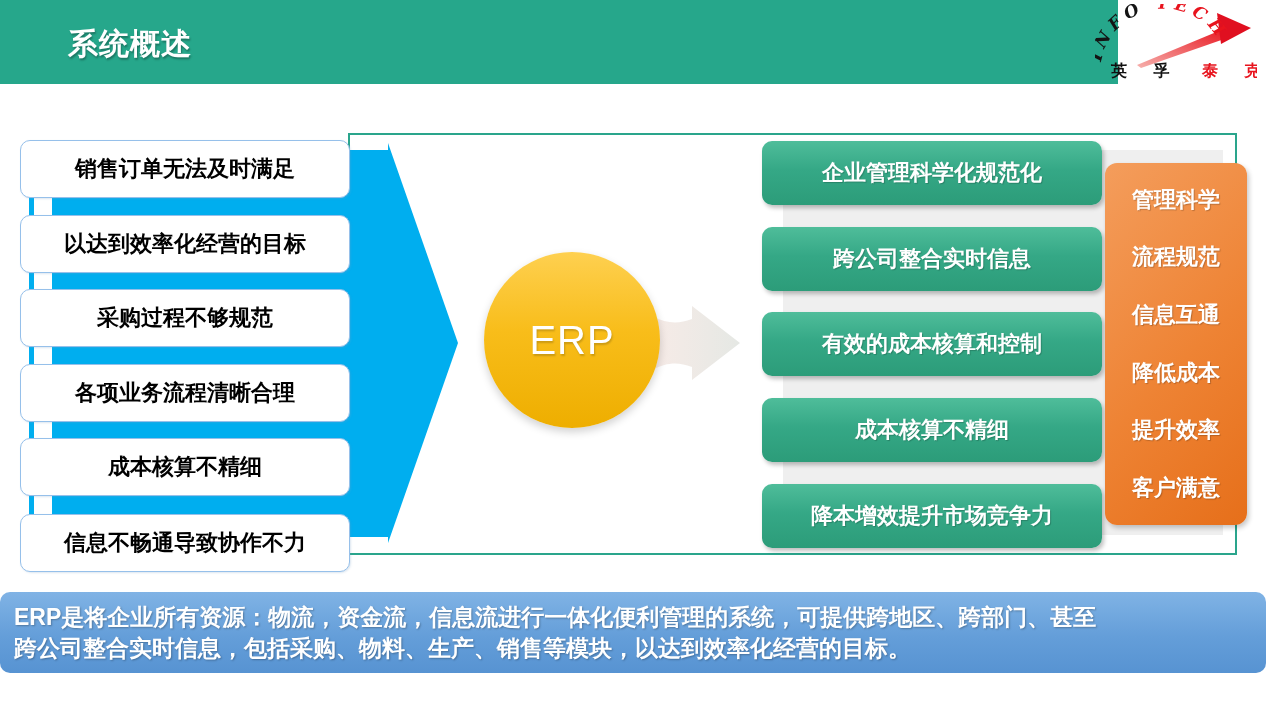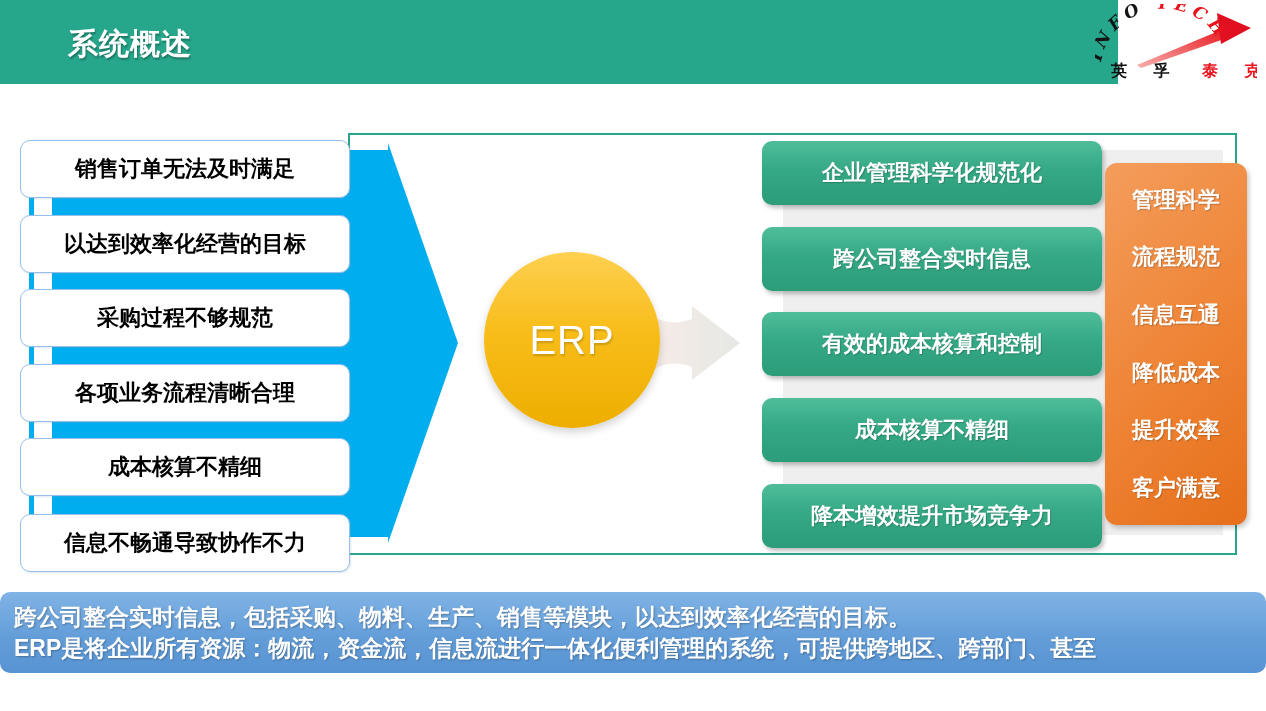--- a/index.html
+++ b/index.html
@@ -175,15 +175,15 @@
 <div class="tag-column">
   <div class="tag-item">管理科学</div>
   <div class="tag-item">流程规范</div>
   <div class="tag-item">信息互通</div>
   <div class="tag-item">降低成本</div>
   <div class="tag-item">提升效率</div>
   <div class="tag-item">客户满意</div>
 </div>
 
 <div class="footer-banner">
+  <div>ERP是将企业所有资源：物流，资金流，信息流进行一体化便利管理的系统，可提供跨地区、跨部门、甚至</div>
   <div>跨公司整合实时信息，包括采购、物料、生产、销售等模块，以达到效率化经营的目标。</div>
-  <div>ERP是将企业所有资源：物流，资金流，信息流进行一体化便利管理的系统，可提供跨地区、跨部门、甚至</div>
 </div>
 
 </body></html>

